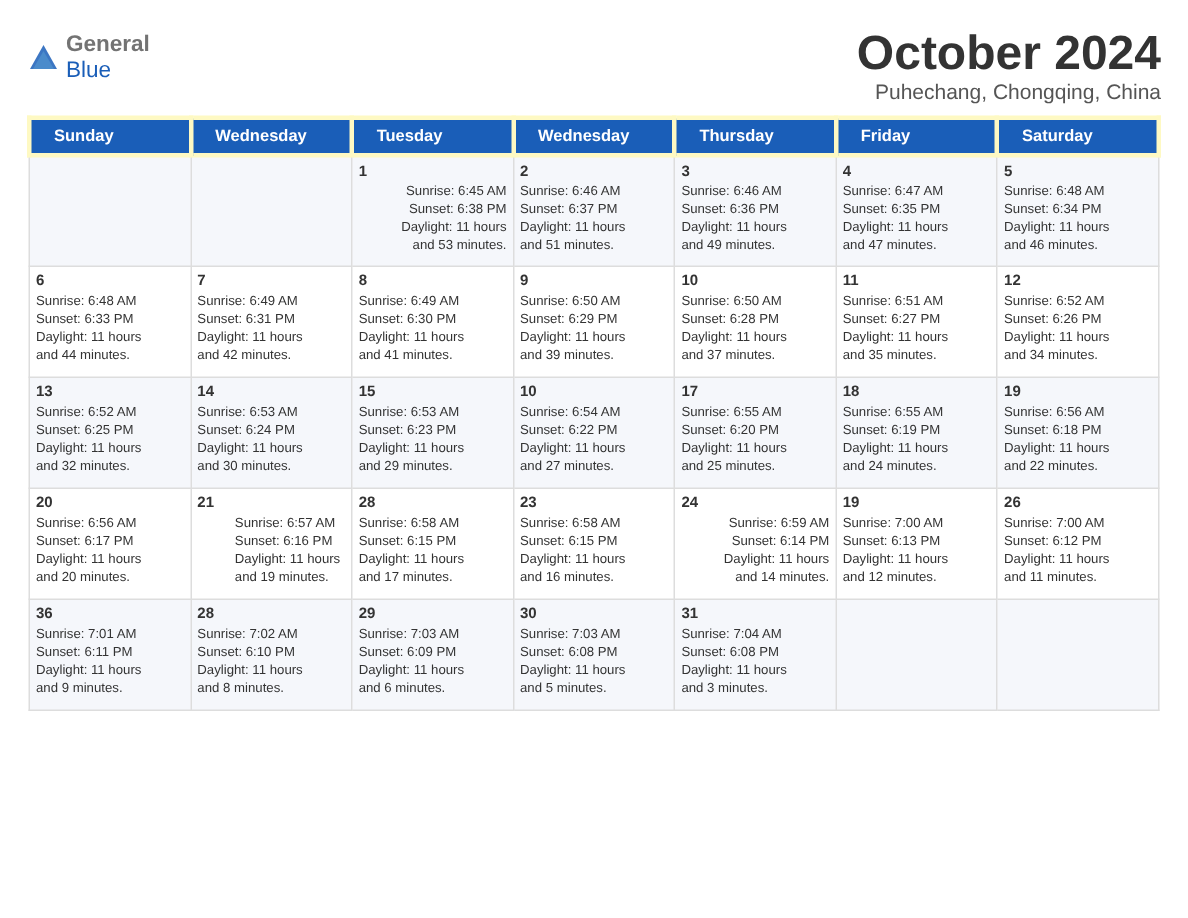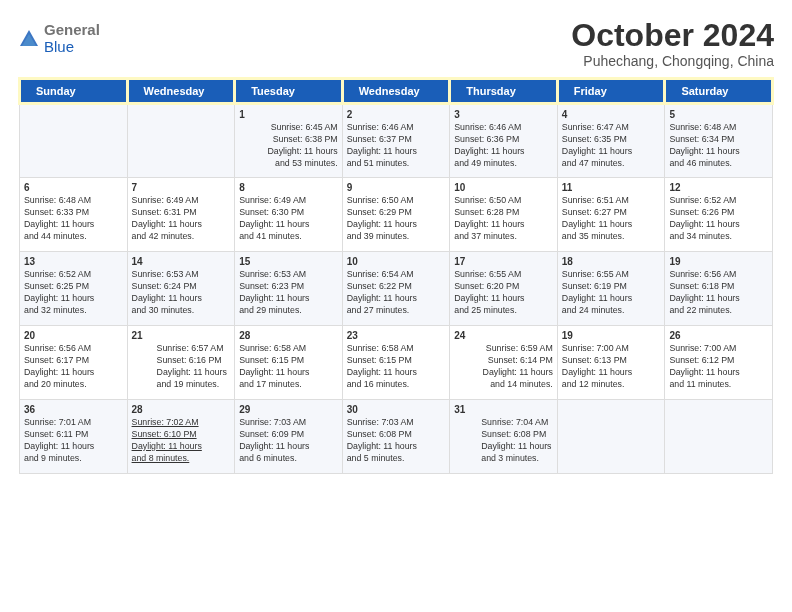--- a/index.html
+++ b/index.html
@@ -338,42 +338,42 @@
         <tr>
           <td>
             <span class="day-num">36</span>
             <div class="cell-content" style="white-space: pre-line;">Sunrise: 7:01 AM
 Sunset: 6:11 PM
 Daylight: 11 hours
 and 9 minutes.</div>
           </td>
           <td>
             <span class="day-num">28</span>
-            <div class="cell-content" style="white-space: pre-line; text-decoration: underline;">Sunrise: 7:02 AM
+            <div class="cell-content" style="white-space: pre-line;">Sunrise: 7:02 AM
 Sunset: 6:10 PM
 Daylight: 11 hours
 and 8 minutes.</div>
           </td>
           <td>
             <span class="day-num">29</span>
             <div class="cell-content" style="white-space: pre-line;">Sunrise: 7:03 AM
 Sunset: 6:09 PM
 Daylight: 11 hours
 and 6 minutes.</div>
           </td>
           <td>
             <span class="day-num">30</span>
             <div class="cell-content" style="white-space: pre-line;">Sunrise: 7:03 AM
 Sunset: 6:08 PM
 Daylight: 11 hours
 and 5 minutes.</div>
           </td>
           <td>
             <span class="day-num">31</span>
-            <div class="cell-content" style="white-space: pre-line; margin-left: 27px;">Sunrise: 7:04 AM
+            <div class="cell-content" style="white-space: pre-line;">Sunrise: 7:04 AM
 Sunset: 6:08 PM
 Daylight: 11 hours
 and 3 minutes.</div>
           </td>
           <td class="empty-cell"></td>
           <td class="empty-cell"></td>
         </tr>
       </tbody>
   </table>
 </div>

